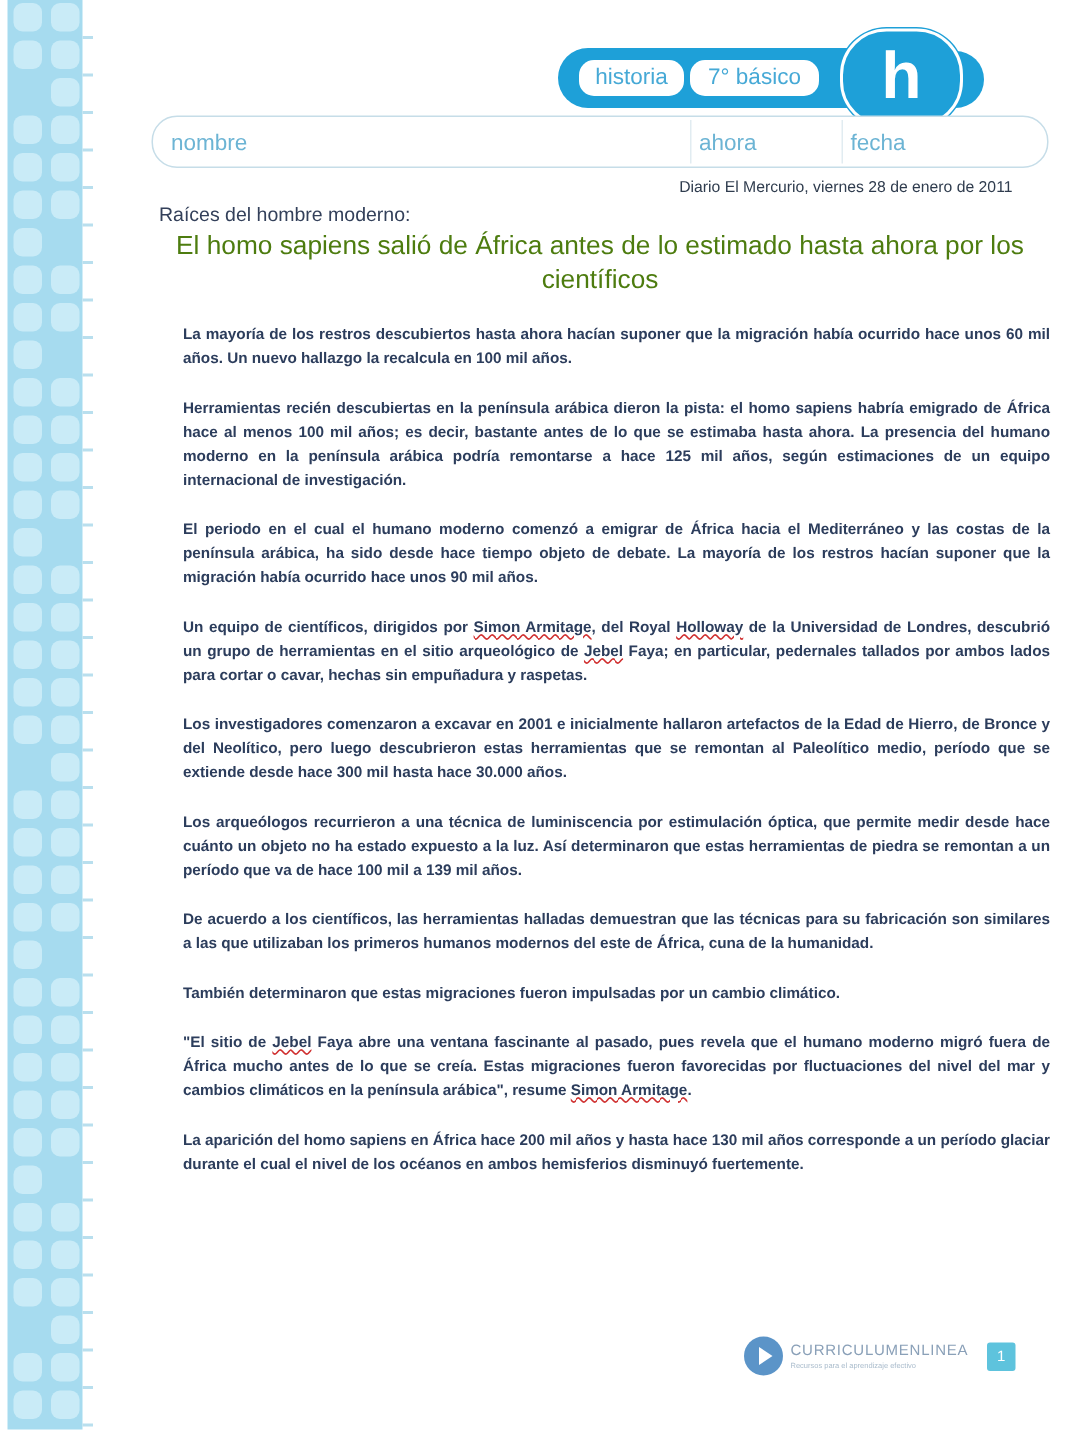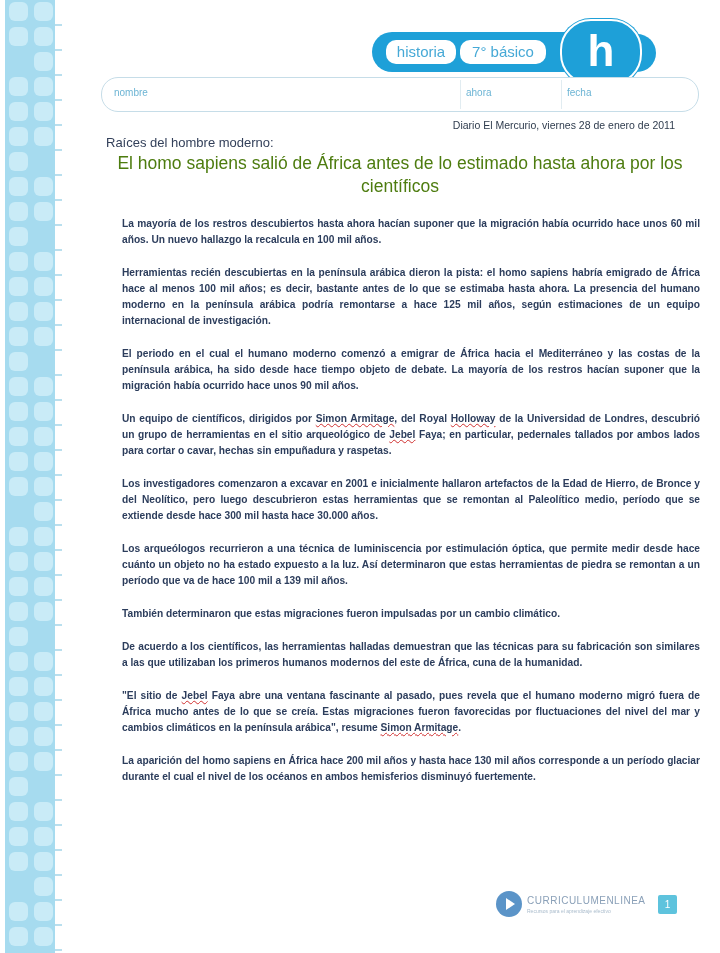--- a/index.html
+++ b/index.html
@@ -44,21 +44,21 @@
     color:#fff; font-weight:bold; font-size:44px; text-align:center; line-height:60px;
     font-family:"Liberation Sans", sans-serif;
   }
 
   
   .fields {
     position:absolute; left:101px; top:77px; width:596px; height:33px;
     border:1.5px solid #c6dde8; border-radius:17px; background:#ffffff;
   }
   .fields .lbl {
-    position:absolute; top:9px; font-size:10px; color:#6cb4d4;
+    position:absolute; top:9px; font-size:15px; color:#6cb4d4;
     font-family:"Liberation Sans", sans-serif;
   }
   .fields .sep { position:absolute; top:2px; width:1px; height:29px; background:#e1ecf1; }
 
   
   .source {
     position:absolute; right:45px; top:119px; font-size:10.5px; color:#2f3c4e;
     font-family:"Liberation Sans", sans-serif;
   }
   .kicker {
@@ -226,22 +226,22 @@
 
 <div class="body">
   <p>La mayoría de los restros descubiertos hasta ahora hacían suponer que la migración había ocurrido hace unos 60 mil años. Un nuevo hallazgo la recalcula en 100 mil años.</p>
   <p>Herramientas recién descubiertas en la península arábica dieron la pista: el homo sapiens habría emigrado de África hace al menos 100 mil años; es decir, bastante antes de lo que se estimaba hasta ahora. La presencia del humano moderno en la península arábica podría remontarse a hace 125 mil años, según estimaciones de un equipo internacional de investigación.</p>
   <p>El periodo en el cual el humano moderno comenzó a emigrar de África hacia el Mediterráneo y las costas de la península arábica, ha sido desde hace tiempo objeto de debate. La mayoría de los restros hacían suponer que la migración había ocurrido hace unos 90 mil años.</p>
   <p>
     <span>Un equipo de científicos, dirigidos por </span><span class="sp">Simon Armitage</span><span>, del Royal </span><span class="sp">Holloway</span><span> de la Universidad de Londres, descubrió un grupo de herramientas en el sitio arqueológico de </span><span class="sp">Jebel</span><span> Faya; en particular, pedernales tallados por ambos lados para cortar o cavar, hechas sin empuñadura y raspetas.</span>
   </p>
   <p>Los investigadores comenzaron a excavar en 2001 e inicialmente hallaron artefactos de la Edad de Hierro, de Bronce y del Neolítico, pero luego descubrieron estas herramientas que se remontan al Paleolítico medio, período que se extiende desde hace 300 mil hasta hace 30.000 años.</p>
   <p>Los arqueólogos recurrieron a una técnica de luminiscencia por estimulación óptica, que permite medir desde hace cuánto un objeto no ha estado expuesto a la luz. Así determinaron que estas herramientas de piedra se remontan a un período que va de hace 100 mil a 139 mil años.</p>
+  <p>De acuerdo a los científicos, las herramientas halladas demuestran que las técnicas para su fabricación son similares a las que utilizaban los primeros humanos modernos del este de África, cuna de la humanidad.</p>
   <p>También determinaron que estas migraciones fueron impulsadas por un cambio climático.</p>
-  <p>De acuerdo a los científicos, las herramientas halladas demuestran que las técnicas para su fabricación son similares a las que utilizaban los primeros humanos modernos del este de África, cuna de la humanidad.</p>
   <p>
     <span>"El sitio de </span><span class="sp">Jebel</span><span> Faya abre una ventana fascinante al pasado, pues revela que el humano moderno migró fuera de África mucho antes de lo que se creía. Estas migraciones fueron favorecidas por fluctuaciones del nivel del mar y cambios climáticos en la península arábica", resume </span><span class="sp">Simon Armitage</span><span>.</span>
   </p>
   <p>La aparición del homo sapiens en África hace 200 mil años y hasta hace 130 mil años corresponde a un período glaciar durante el cual el nivel de los océanos en ambos hemisferios disminuyó fuertemente.</p>
 </div>
 
 <div class="footer-logo"></div>
 <div class="footer-brand">CURRICULUMENLINEA</div>
 <div class="footer-tag">Recursos para el aprendizaje efectivo</div>
 <div class="page-num">1</div>

